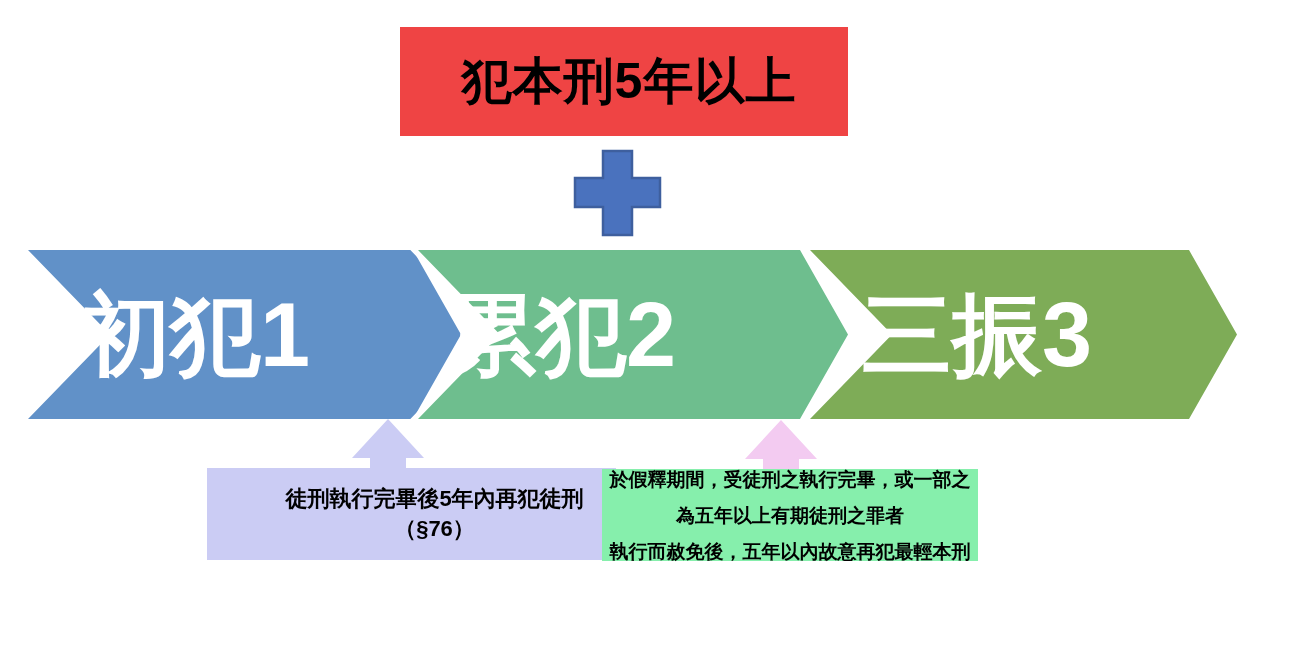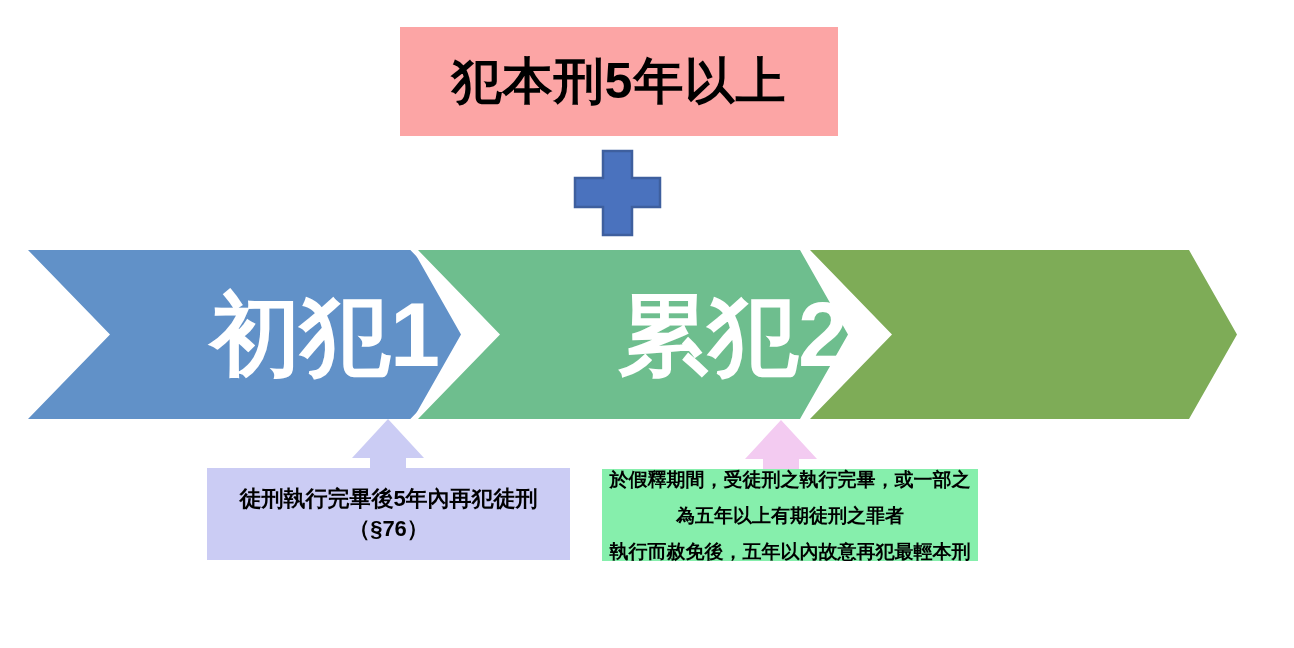--- a/index.html
+++ b/index.html
@@ -24,52 +24,52 @@
     left: 400px; top: 27px;
     width: 438px; height: 109px;
     display: flex; align-items: center; justify-content: center;
     font-size: 50px; font-weight: bold; color: #000000;
     letter-spacing: 1px;
   }
   .stage-label {
     position: absolute;
     top: 250px; height: 169px;
     width: 360px;
-    display: flex; align-items: center; justify-content: flex-end;
+    display: flex; align-items: center; justify-content: flex-start;
     font-size: 90px; font-weight: bold; color: #ffffff;
     line-height: 1;
     pointer-events: none;
   }
   .stage-label.s1 { left: 80px; }
-  .stage-label.s2 { left: 488px; }
+  .stage-label.s2 { left: 446px; }
   .stage-label.s3 { left: 862px; }
   .callout {
     position: absolute;
     display: flex; flex-direction: column;
     align-items: center; justify-content: center;
     text-align: center;
     font-weight: bold; color: #000000;
   }
   .callout.c1 {
     left: 207px; top: 468px;
     width: 363px; height: 92px;
-    font-size: 22px; line-height: 30px;
+    font-size: 22px; line-height: 30px; padding-left: 46px;
   }
   .callout.c2 {
     left: 602px; top: 469px;
     width: 376px; height: 92px;
     font-size: 19px; line-height: 27px;
   }
 </style>
 </head>
 <body>
 
 <div class="canvas">
 
-  <div class="condition-box" style="background: #fca5a5;">
+  <div class="condition-box" style="background: #ef4444; padding-left: 10px;">
     <span>犯本刑5年以上</span>
   </div>
 
   <svg class="diagram-svg" viewBox="0 0 1294 648">
 
     <polygon stroke-width="2.5" points="603,151 632,151 632,178 660,178 660,207 632,207 632,235 603,235 603,207 575,207 575,178 603,178" fill="#4A72BE" stroke="#3E5F9E"></polygon>
 
     <polygon stroke-width="11" paint-order="stroke" stroke-linejoin="miter" points="28,250 413,250 461,334.5 413,419 28,419 110,334.5" fill="#6191C8" stroke="#FFFFFF"></polygon>
 
     <polygon stroke-width="11" paint-order="stroke" stroke-linejoin="miter" points="418,250 800,250 848,334.5 800,419 418,419 500,334.5" fill="#6EBE8E" stroke="#FFFFFF"></polygon>
@@ -80,20 +80,23 @@
 
     <polygon points="781,420 817,459 799,459 799,470 763,470 763,459 745,459" fill="#F3CBF1"></polygon>
   </svg>
 
   <div class="stage-label s1">
     <span>初犯1</span>
   </div>
   <div class="stage-label s2">
     <span>累犯2</span>
   </div>
+  <div class="stage-label s3">
+    <span>三振3</span>
+  </div>
 
   <div class="callout c1" style="background: rgb(203, 204, 244);">
     <div>徒刑執行完畢後5年內再犯徒刑</div>
     <div>（§76）</div>
   </div>
 
   <div class="callout c2" style="background: #86efac; gap: 9px;">
     <div>於假釋期間，受徒刑之執行完畢，或一部之</div>
     <div>為五年以上有期徒刑之罪者</div>
     <div>執行而赦免後，五年以內故意再犯最輕本刑</div>

